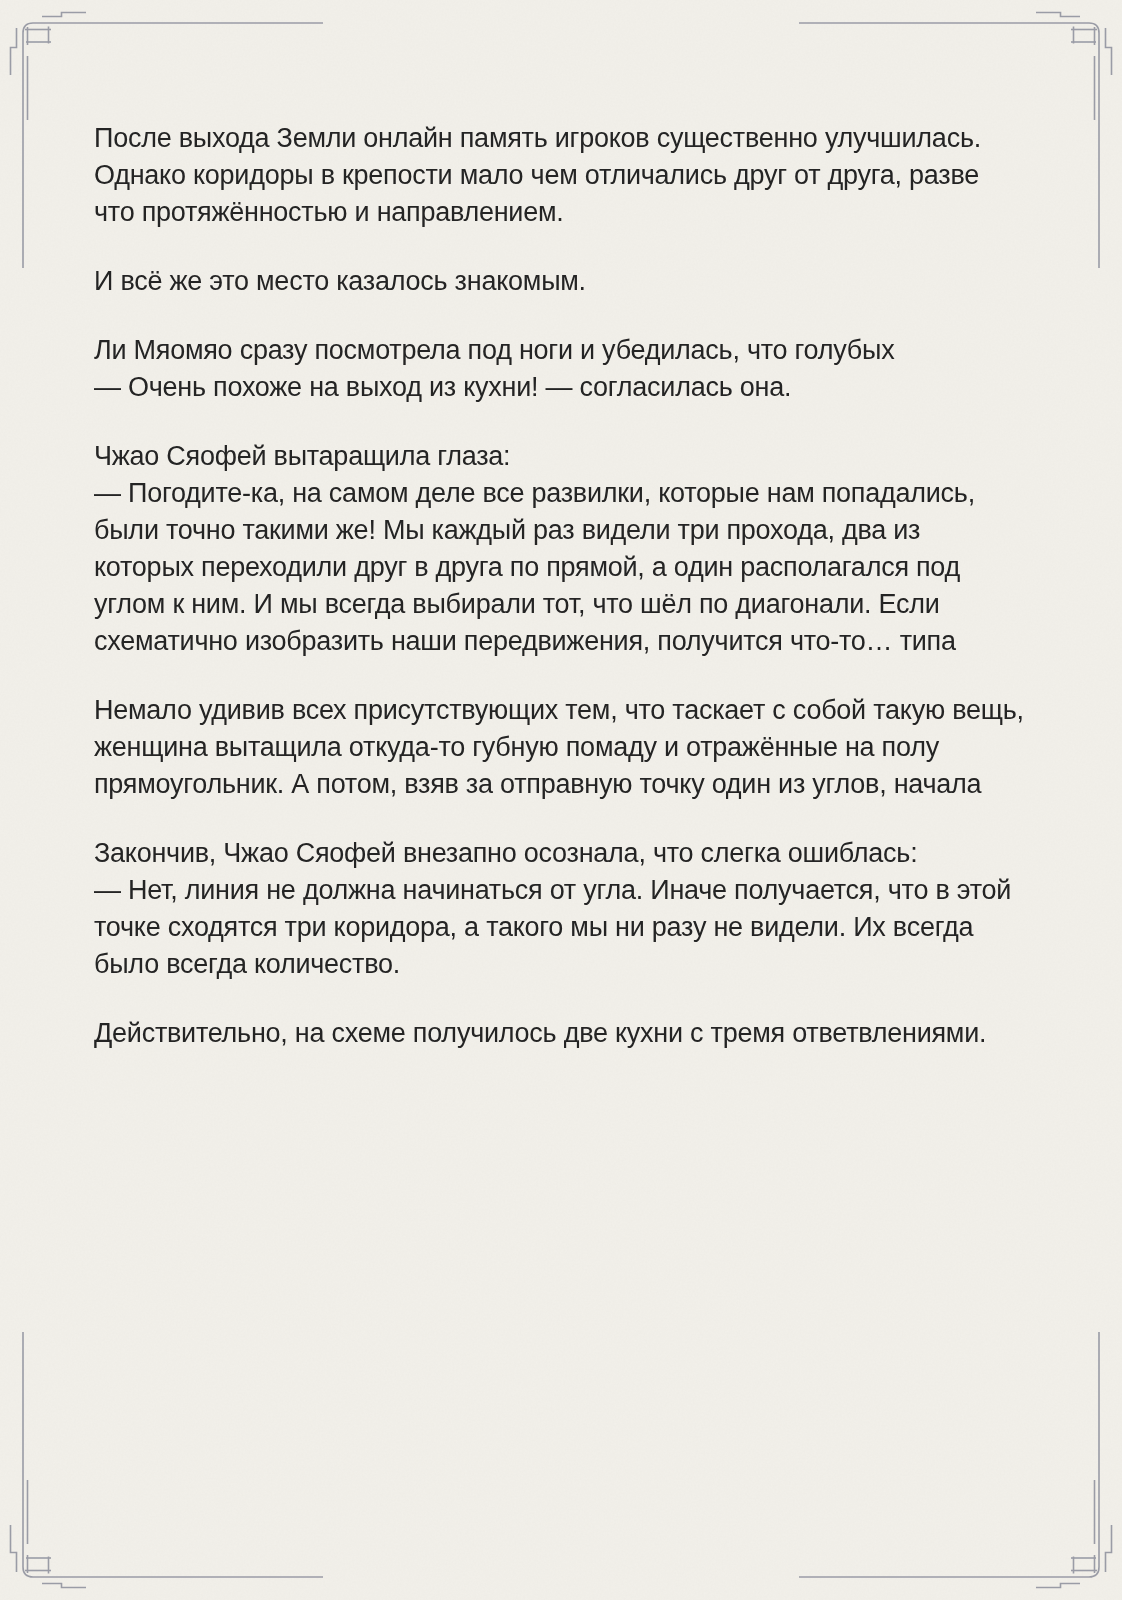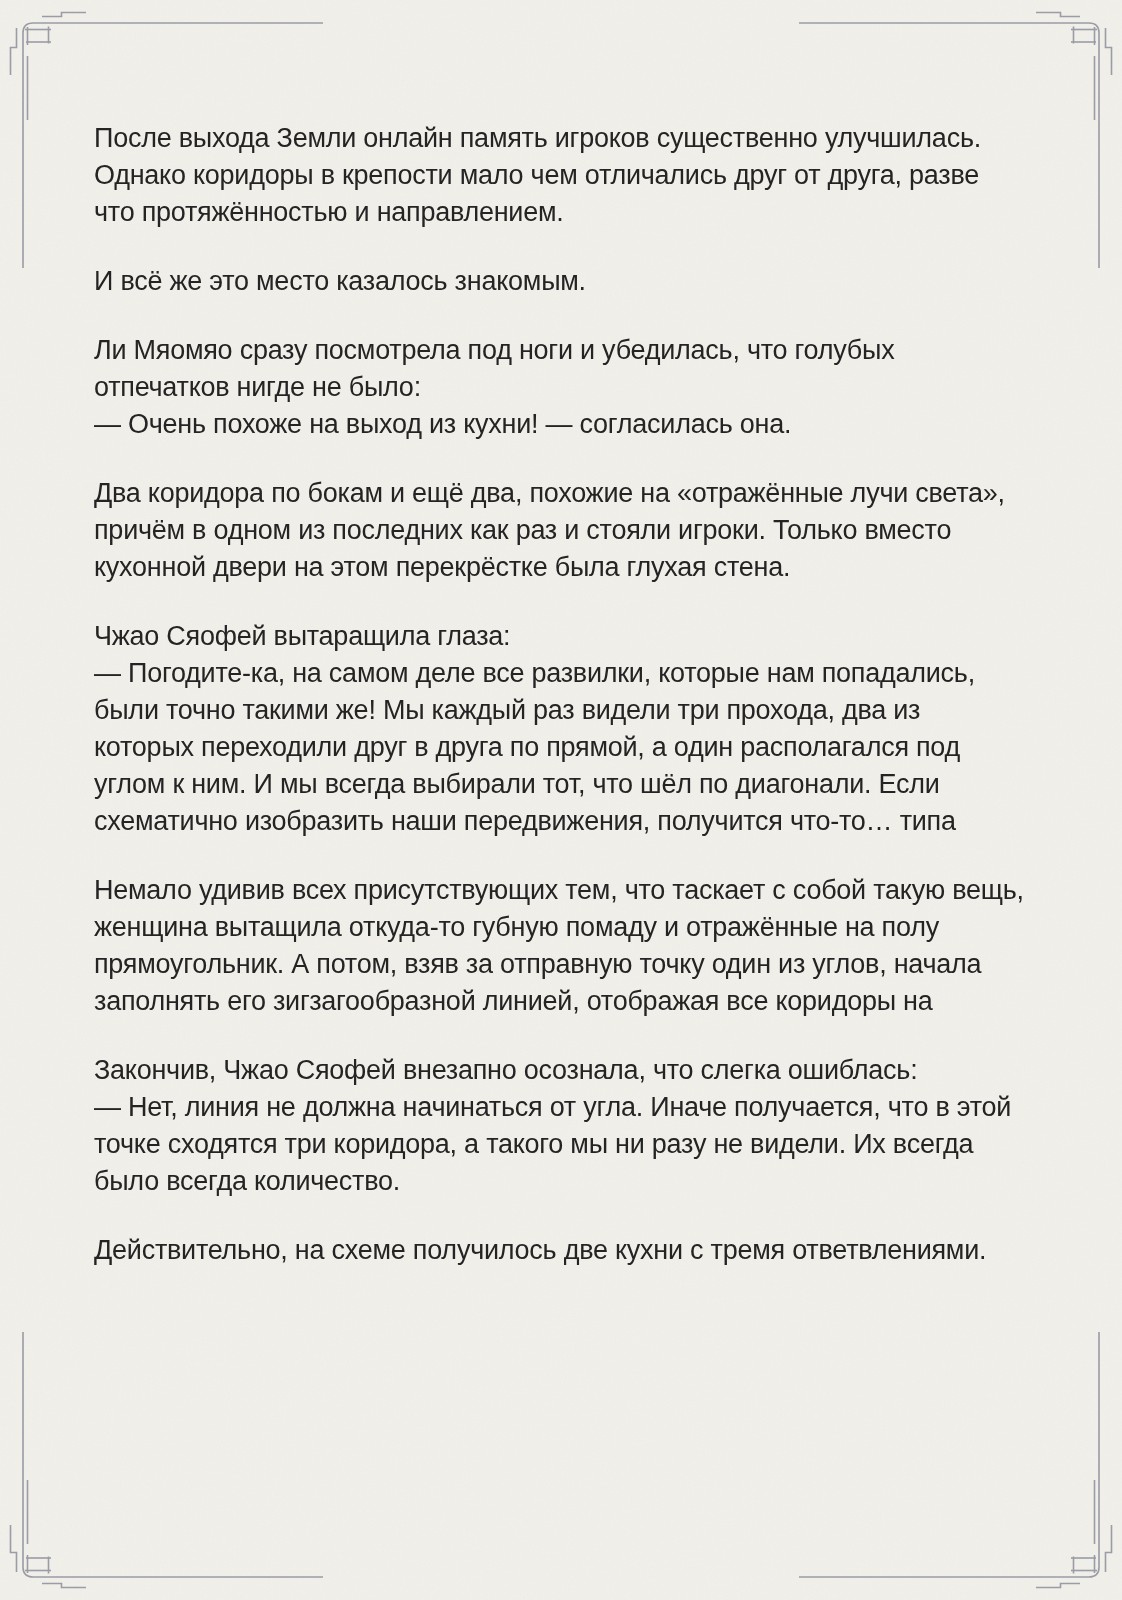--- a/index.html
+++ b/index.html
@@ -94,41 +94,34 @@
       <p>
         <span class="line">После выхода Земли онлайн память игроков существенно улучшилась.</span>
         <span class="line">Однако коридоры в крепости мало чем отличались друг от друга, разве</span>
         <span class="line">что протяжённостью и направлением.</span>
       </p>
       <p>
         <span class="line">И всё же это место казалось знакомым.</span>
       </p>
       <p>
         <span class="line">Ли Мяомяо сразу посмотрела под ноги и убедилась, что голубых</span>
-        <span class="line">отпечатков нигде не было:</span>
         <span class="line">— Очень похоже на выход из кухни! — согласилась она.</span>
-      </p>
-      <p>
-        <span class="line">Два коридора по бокам и ещё два, похожие на «отражённые лучи света»,</span>
-        <span class="line">причём в одном из последних как раз и стояли игроки. Только вместо</span>
-        <span class="line">кухонной двери на этом перекрёстке была глухая стена.</span>
       </p>
       <p>
         <span class="line">Чжао Сяофей вытаращила глаза:</span>
         <span class="line">— Погодите-ка, на самом деле все развилки, которые нам попадались,</span>
         <span class="line">были точно такими же! Мы каждый раз видели три прохода, два из</span>
         <span class="line">которых переходили друг в друга по прямой, а один располагался под</span>
         <span class="line">углом к ним. И мы всегда выбирали тот, что шёл по диагонали. Если</span>
         <span class="line">схематично изобразить наши передвижения, получится что-то… типа</span>
       </p>
       <p>
         <span class="line">Немало удивив всех присутствующих тем, что таскает с собой такую вещь,</span>
         <span class="line">женщина вытащила откуда-то губную помаду и отражённые на полу</span>
         <span class="line">прямоугольник. А потом, взяв за отправную точку один из углов, начала</span>
-        <span class="line">заполнять его зигзагообразной линией, отображая все коридоры на</span>
       </p>
       <p>
         <span class="line">Закончив, Чжао Сяофей внезапно осознала, что слегка ошиблась:</span>
         <span class="line">— Нет, линия не должна начинаться от угла. Иначе получается, что в этой</span>
         <span class="line">точке сходятся три коридора, а такого мы ни разу не видели. Их всегда</span>
         <span class="line">было всегда количество.</span>
       </p>
       <p>
         <span class="line">Действительно, на схеме получилось две кухни с тремя ответвлениями.</span>
       </p>

